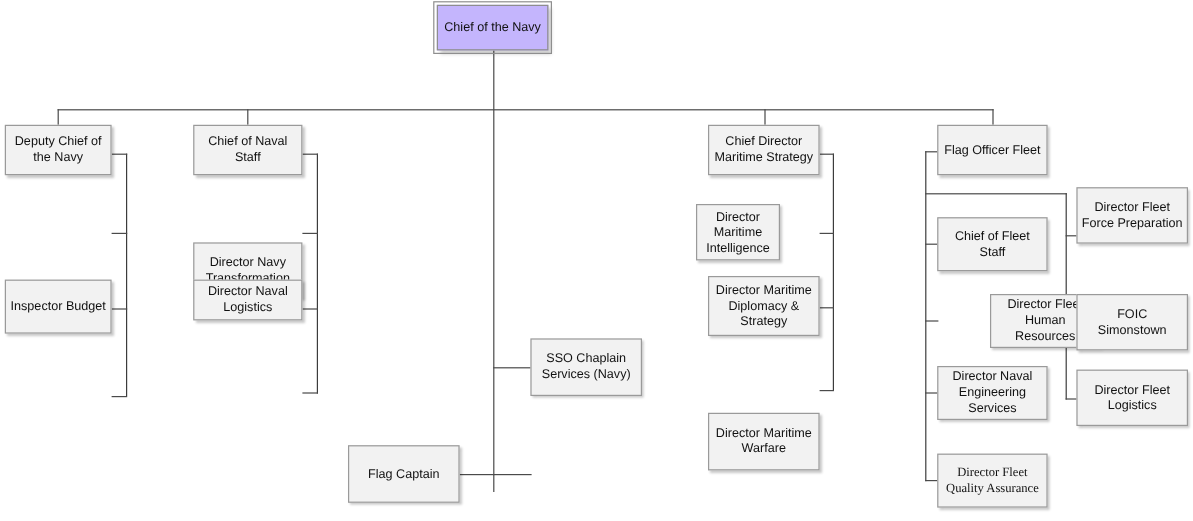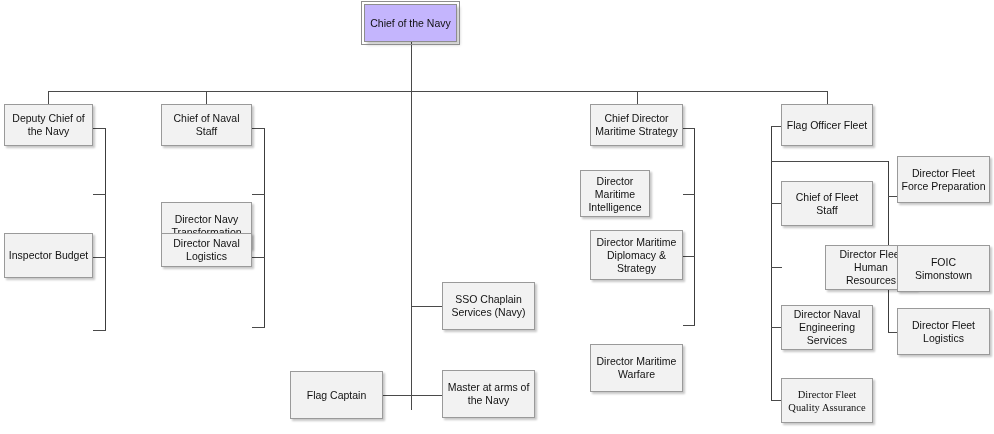--- a/index.html
+++ b/index.html
@@ -151,23 +151,20 @@
   <div class="conn v thick" style="left:888px; top:161px; width:1px; height:172px;"></div>
   <div class="conn h" style="left:888px; top:196px; width:10px; height:1px;"></div>
   <div class="conn h" style="left:888px; top:268px; width:10px; height:1px;"></div>
   <div class="conn h" style="left:888px; top:332px; width:10px; height:1px;"></div>
 
   <div class="node" style="left:442px; top:282px; width:93px; height:48px;">
     <span class="label">SSO Chaplain Services (Navy)</span>
   </div>
   <div class="conn h" style="left:411px; top:306px; width:32px; height:1px;"></div>
 
-  <div class="node" style="left:442px; top:370px; width:93px; height:48px;">
-    <span class="label">Master at arms of the Navy</span>
-  </div>
   <div class="conn h" style="left:411px; top:395px; width:32px; height:1px;"></div>
 
   <div class="node" style="left:290px; top:371px; width:93px; height:48px;">
     <span class="label">Flag Captain</span>
   </div>
   <div class="conn h" style="left:383px; top:395px; width:29px; height:1px;"></div>
 
 </div>
 
 </body></html>

